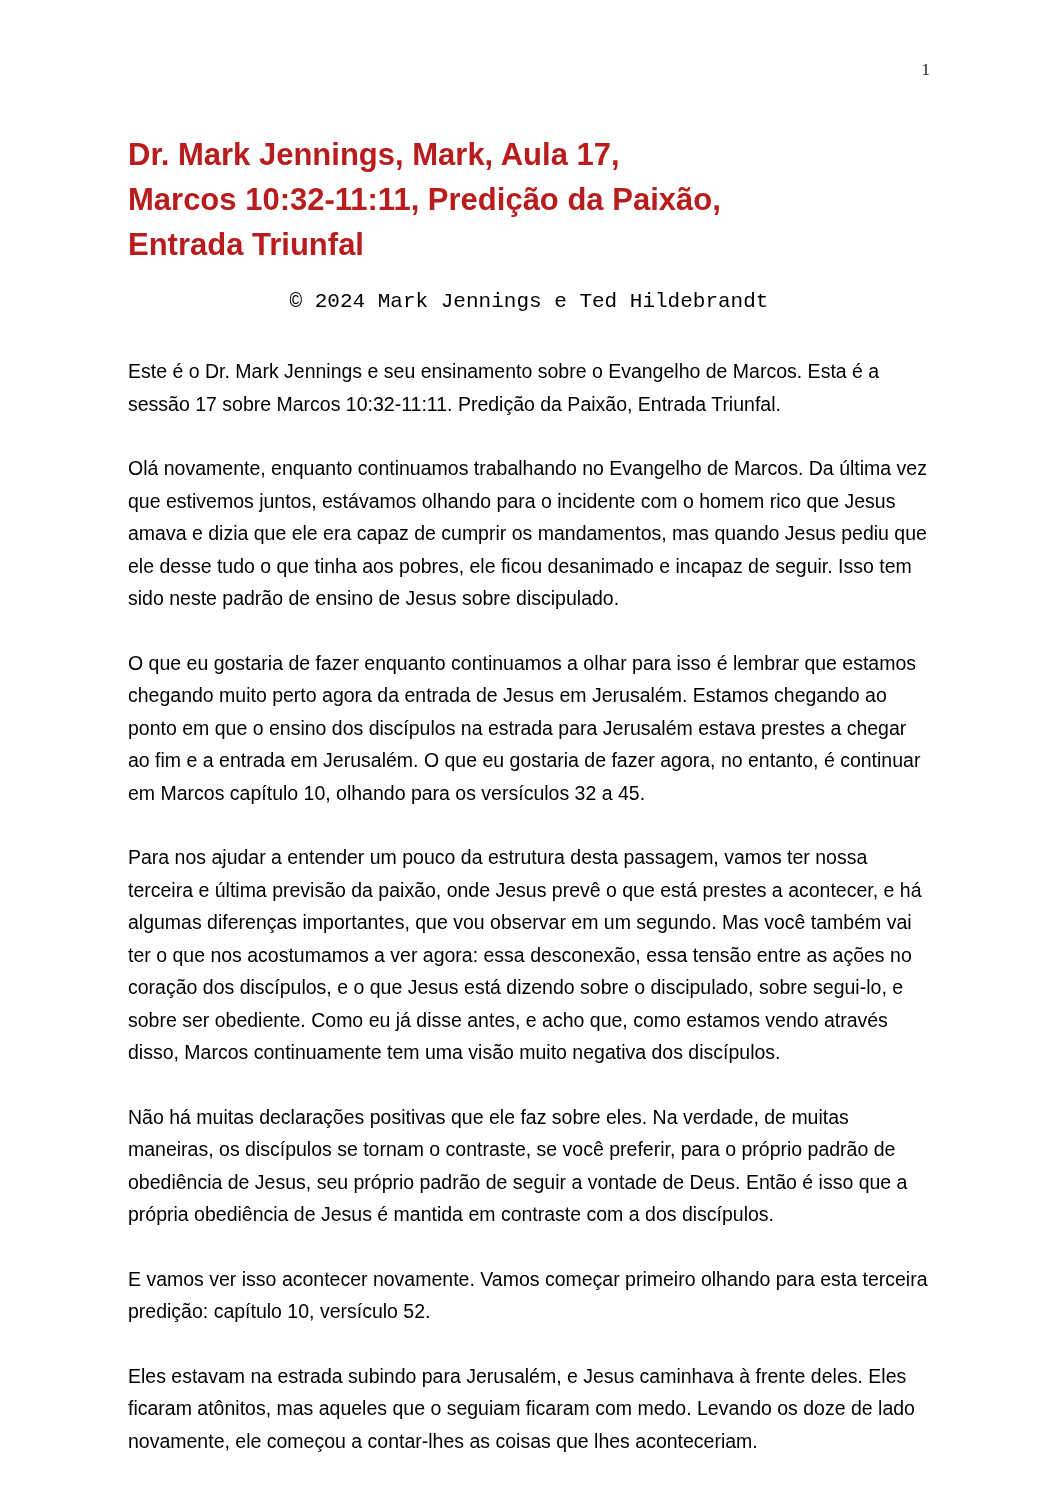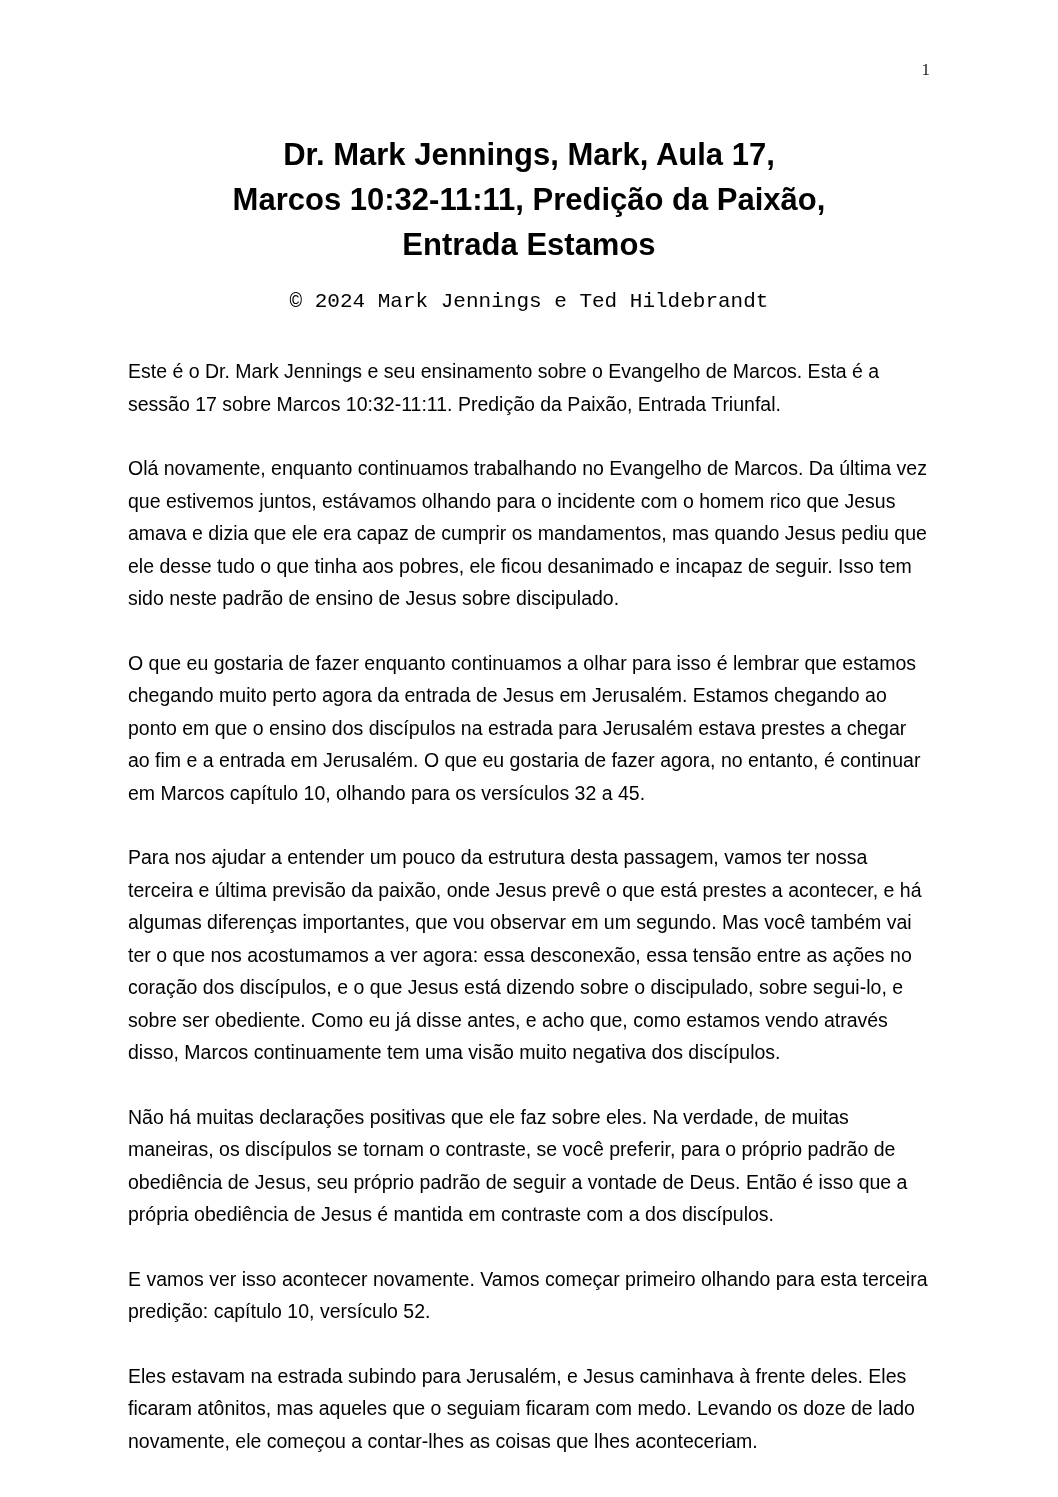--- a/index.html
+++ b/index.html
@@ -23,26 +23,25 @@
       font-size: 17px;
       color: #1a1a1a;
     }
     .content {
       position: absolute;
       left: 128px;
       top: 132px;
       width: 802px;
     }
     .doc-title {
-      text-align: center;
       font-weight: bold;
       font-size: 31px;
       line-height: 45px;
       letter-spacing: 0;
-      color: #000000;
+      color: #b91c1c;
     }
     .copyright {
       text-align: center;
       font-family: Liberation Mono, monospace;
       font-size: 21px;
       line-height: 30px;
       margin-top: 20px;
       color: #000000;
     }
     .paragraphs {
@@ -61,21 +60,21 @@
 
 <div class="page">
 
   <div class="page-number">1</div>
 
   <div class="content">
 
     <div class="doc-title">
       <div>Dr. Mark Jennings, Mark, Aula 17,</div>
       <div>Marcos 10:32-11:11, Predição da Paixão,</div>
-      <div>Entrada Estamos</div>
+      <div>Entrada Triunfal</div>
     </div>
 
     <div class="copyright">© 2024 Mark Jennings e Ted Hildebrandt</div>
 
     <div class="paragraphs">
       <p>Este é o Dr. Mark Jennings e seu ensinamento sobre o Evangelho de Marcos. Esta é a sessão 17 sobre Marcos 10:32-11:11. Predição da Paixão, Entrada Triunfal.</p>
       <p>Olá novamente, enquanto continuamos trabalhando no Evangelho de Marcos. Da última vez que estivemos juntos, estávamos olhando para o incidente com o homem rico que Jesus amava e dizia que ele era capaz de cumprir os mandamentos, mas quando Jesus pediu que ele desse tudo o que tinha aos pobres, ele ficou desanimado e incapaz de seguir. Isso tem sido neste padrão de ensino de Jesus sobre discipulado.</p>
       <p>O que eu gostaria de fazer enquanto continuamos a olhar para isso é lembrar que estamos chegando muito perto agora da entrada de Jesus em Jerusalém. Estamos chegando ao ponto em que o ensino dos discípulos na estrada para Jerusalém estava prestes a chegar ao fim e a entrada em Jerusalém. O que eu gostaria de fazer agora, no entanto, é continuar em Marcos capítulo 10, olhando para os versículos 32 a 45.</p>
       <p>Para nos ajudar a entender um pouco da estrutura desta passagem, vamos ter nossa terceira e última previsão da paixão, onde Jesus prevê o que está prestes a acontecer, e há algumas diferenças importantes, que vou observar em um segundo. Mas você também vai ter o que nos acostumamos a ver agora: essa desconexão, essa tensão entre as ações no coração dos discípulos, e o que Jesus está dizendo sobre o discipulado, sobre segui-lo, e sobre ser obediente. Como eu já disse antes, e acho que, como estamos vendo através disso, Marcos continuamente tem uma visão muito negativa dos discípulos.</p>
       <p>Não há muitas declarações positivas que ele faz sobre eles. Na verdade, de muitas maneiras, os discípulos se tornam o contraste, se você preferir, para o próprio padrão de obediência de Jesus, seu próprio padrão de seguir a vontade de Deus. Então é isso que a própria obediência de Jesus é mantida em contraste com a dos discípulos.</p>

